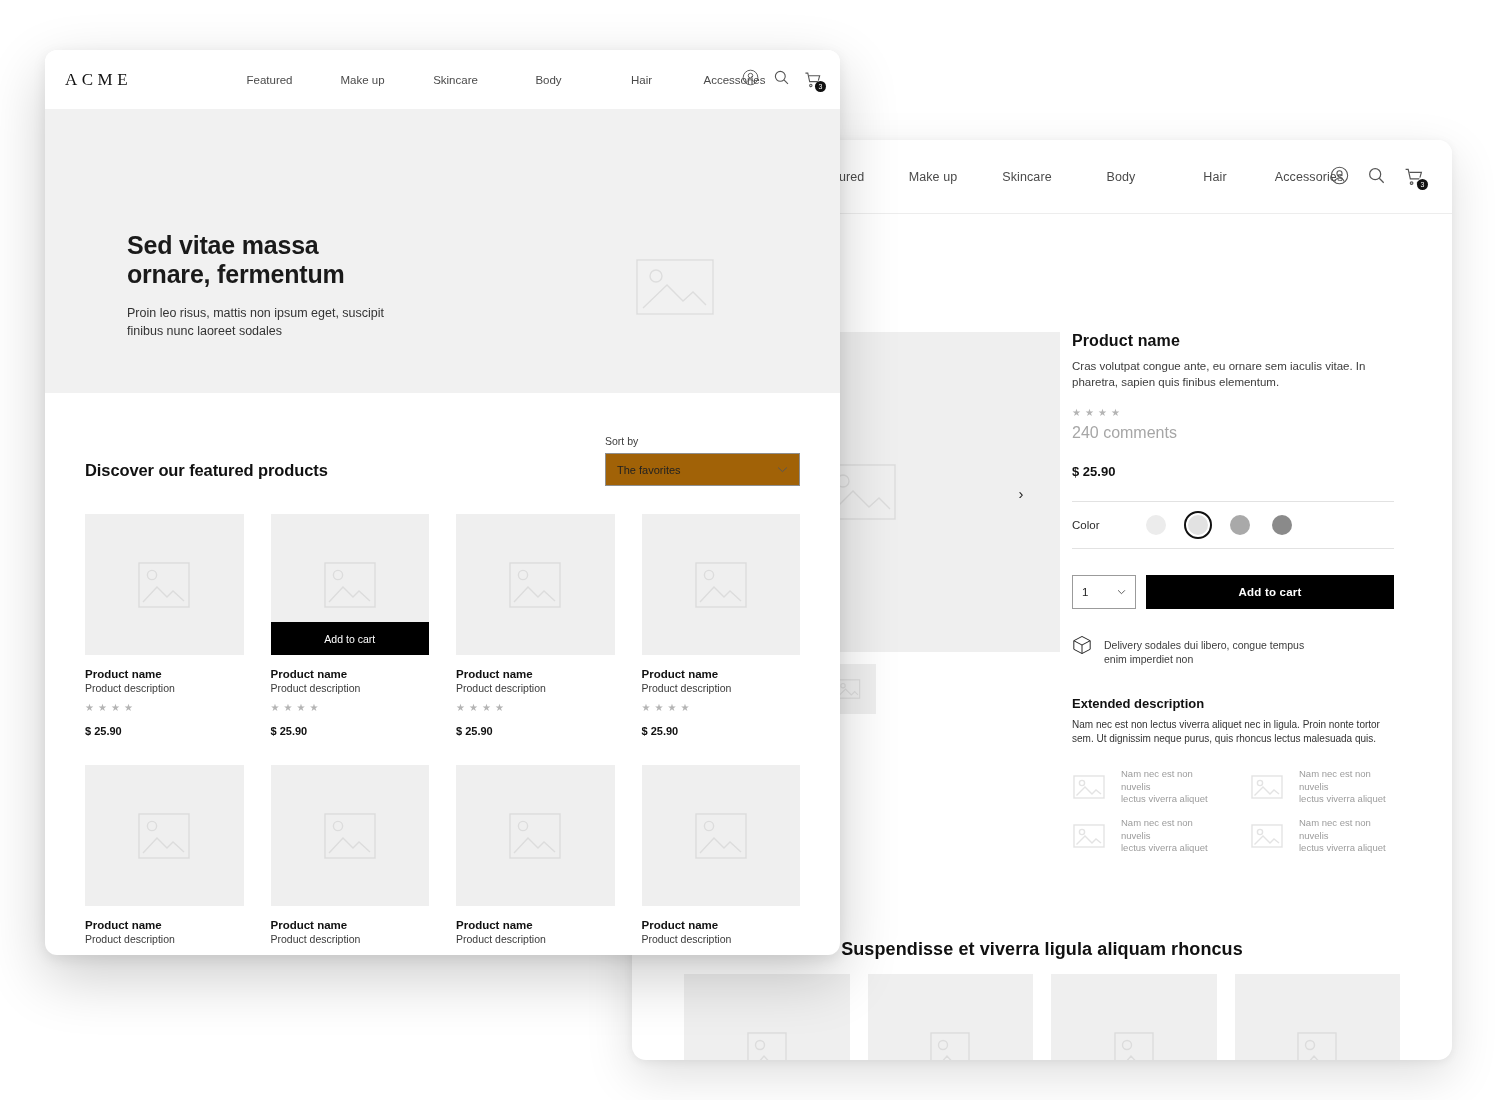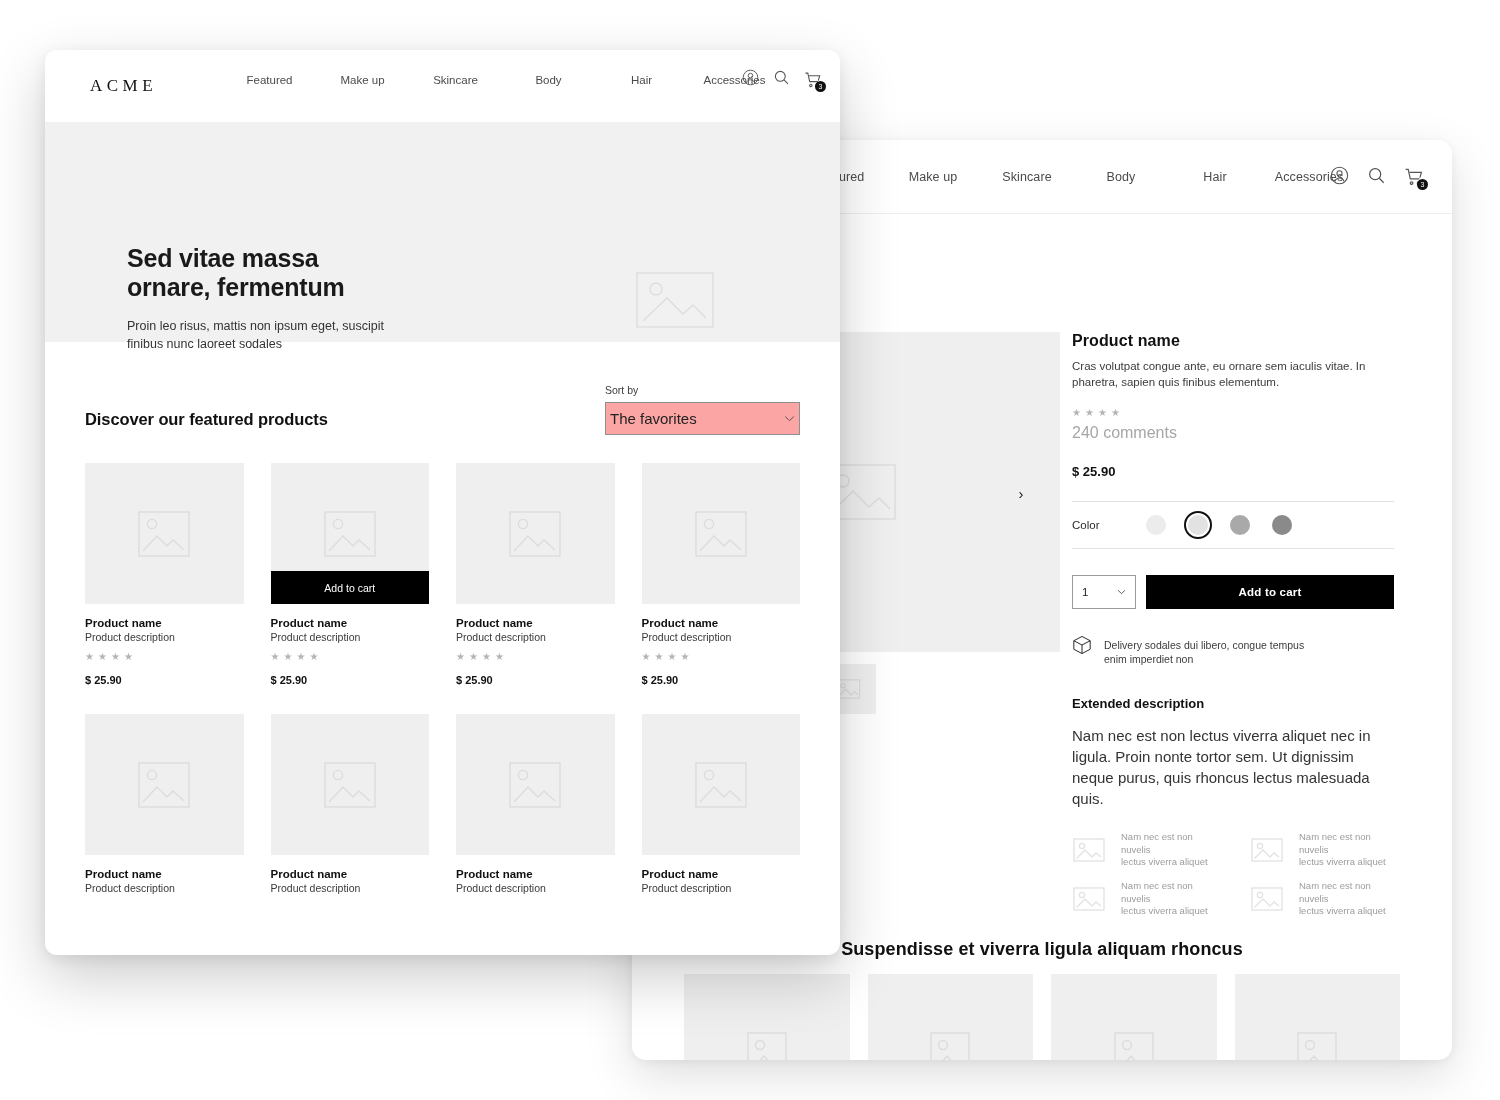--- a/index.html
+++ b/index.html
@@ -94,21 +94,21 @@
     font-size: 11.5px; color:#222;
   }
   .btn-cart-lg {
     flex: 1; height: 34px; background: #000; color:#fff;
     display:flex; align-items:center; justify-content:center;
     font-size: 11.5px; font-weight: bold; letter-spacing: .2px;
   }
   .delivery { display:flex; gap: 12px; margin-top: 26px; align-items:flex-start; }
   .delivery-txt { font-size: 10.5px; color:#3c3c3c; line-height:1.35; padding-top:3px; }
   .ext-title { font-size: 13px; font-weight: bold; color:#111; margin-top: 30px; }
-  .ext-body { font-size: 15px; color:#333; line-height: 1.4; margin-top: 14px; }
+  .ext-body { font-size: 10px; color:#333; line-height: 1.4; margin-top: 7px; }
   .ext-grid { display: grid; grid-template-columns: 1fr 1fr; gap: 12px 34px; margin-top: 22px; }
   .ext-item { display:flex; gap: 15px; align-items:center; }
   .ext-thumb { width: 34px; height: 26px; flex: none; }
   .ext-item-txt { font-size: 9.5px; color:#9c9c9c; line-height: 1.3; }
 
   
   .promo { position: absolute; left: 0; top: 678px; width: 820px; text-align:center; }
   .promo-title { font-size: 18px; font-weight: bold; color:#111; letter-spacing:.1px;margin-top:47px;}
   .promo-sub { font-size: 11.5px; color:#3c3c3c; margin-top: 12px; }
   .carousel {
@@ -126,22 +126,22 @@
 
   
   .panel-front {
     position: absolute; left: 45px; top: 50px;
     width: 795px; height: 905px;
     background:#ffffff; border-radius: 12px;
     box-shadow: 0 22px 60px rgba(0,0,0,.20), 0 4px 14px rgba(0,0,0,.08);
     overflow: hidden;
   }
   .front-nav {
-    height: 72px; background:#fff;
-    display:flex; align-items:center; padding: 0 45px;
+    height: 59px; background:#fff;
+    display:flex; align-items:center; padding: 0 20px;
     position: relative;
   }
   .brand { font-family: "Liberation Serif", serif; font-size: 17px; letter-spacing: 4.5px; color:#111; }
   .front-nav .navlinks {
     display:flex; align-items:center; position:absolute; left: 178px; top:0; height:59px;
   }
   .front-nav .navlink { font-size: 11.5px; color:#4a4a4a; width: 93px; text-align:center; }
   .front-nav .navicons {
     position:absolute; right: 18px; top:0; height:59px;
     display:flex; align-items:center; gap: 14px;
@@ -149,38 +149,38 @@
   .cart-wrap { position: relative; display:flex; align-items:center; }
   .cart-badge {
     position:absolute; right:-4px; bottom:-3px;
     width: 11px; height: 11px; border-radius: 50%;
     background:#111; color:#fff; font-size: 7px;
     display:flex; align-items:center; justify-content:center;
     line-height:1;
   }
 
   .hero {
-    height: 220px; background:#f1f1f1; position: relative;
+    height: 284px; background:#f1f1f1; position: relative;
   }
   .hero-copy { position:absolute; left: 82px; top: 122px; width: 370px; }
   .hero-h1 { font-size: 25px; font-weight: bold; color:#1a1a1a; line-height: 1.16; letter-spacing:-.2px;}
   .hero-p { font-size: 12.5px; color:#333; line-height: 1.42; margin-top: 16px; }
   .hero-art {
     position:absolute; left: 591px; top: 150px; width: 78px; height: 56px;
   }
 
   .listing { padding: 0 40px; position: relative; }
   .list-head { display:flex; align-items:flex-end; justify-content:space-between; padding-top: 42px; }
   .list-title { font-size: 16.5px; font-weight: bold; color:#111; padding-bottom: 6px; letter-spacing:-.1px;}
   .sort-block { width: 195px; }
   .sort-label { font-size: 10.5px; color:#3c3c3c; margin-bottom: 6px; }
   .sort-select {
-    height: 33px; border: 1px solid #8f8f8f; background:#fca5a5;
+    height: 33px; border: 1px solid #8f8f8f; background:#a16207;
     display:flex; align-items:center; justify-content:space-between;
-    padding: 0 4px; font-size: 15px; color:#222;
+    padding: 0 11px; font-size: 11px; color:#222;
   }
   .grid {
     display: grid; grid-template-columns: repeat(4, 1fr); gap: 28px 27px;
     margin-top: 28px;
   }
   .card { position: relative; }
   .card-img { width: 100%; height: 141px; position: relative; overflow:hidden; }
   .btn-cart-sm {
     position:absolute; left:0; right:0; bottom:0; height: 33px;
     background:#000; color:#fff; font-size: 10.5px;

